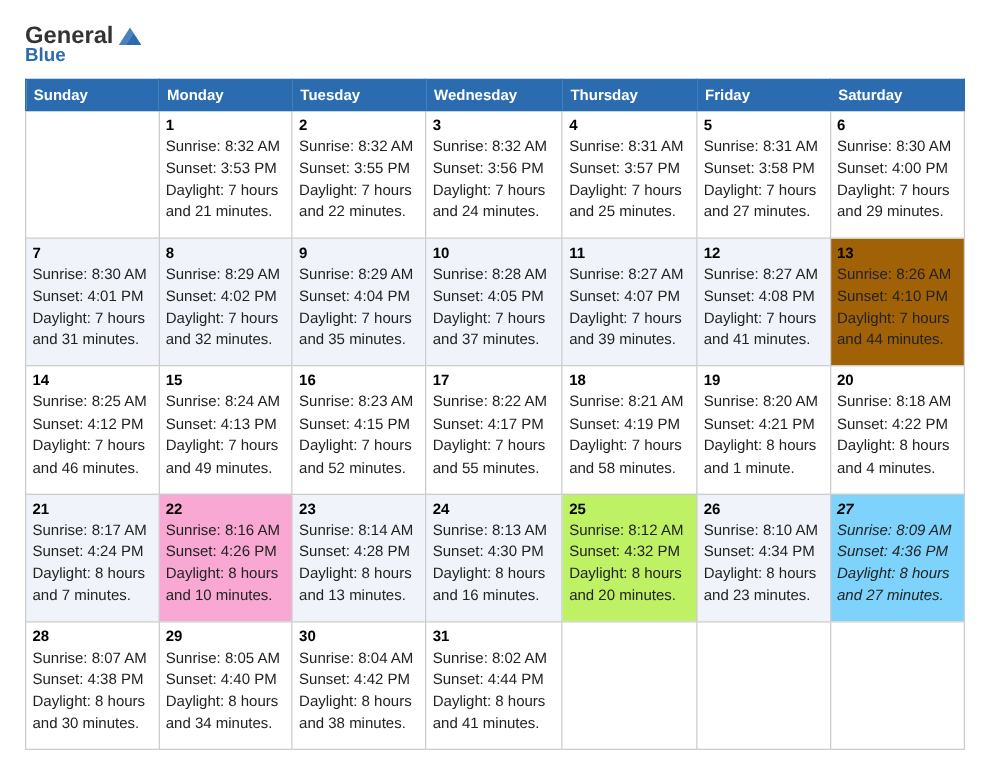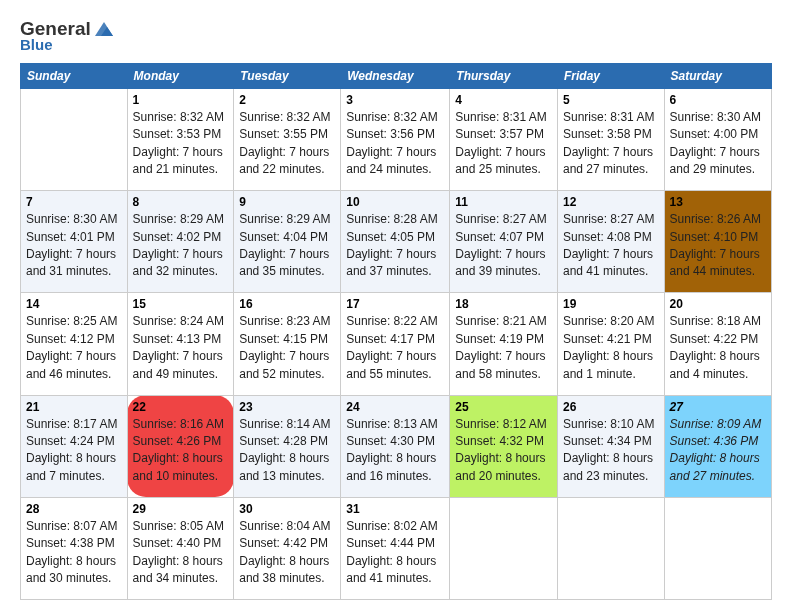--- a/index.html
+++ b/index.html
@@ -48,21 +48,20 @@
       font-size: 10.5px;
     }
     .calendar th {
       background: #2b6cb0;
       color: #fff;
       text-align: left;
       padding: 5px 6px;
       font-size: 12px;
       font-weight: bold;
       border: 1px solid #2b6cb0;
-      font-style: italic;
     }
     .calendar td {
       border: 1px solid #ccc;
       vertical-align: top;
       padding: 4px 5px;
       width: 113px;
       height: 82px;
       background: #fff;
     }
     .calendar tr:nth-child(even) td {
@@ -202,21 +201,21 @@
           <td>
             <span class="day-num">20</span>
             <div class="day-info">Sunrise: 8:18 AM<br>Sunset: 4:22 PM<br>Daylight: 8 hours and 4 minutes.</div>
           </td>
         </tr>
         <tr>
           <td style="background: rgb(240, 244, 250);">
             <span class="day-num">21</span>
             <div class="day-info">Sunrise: 8:17 AM<br>Sunset: 4:24 PM<br>Daylight: 8 hours and 7 minutes.</div>
           </td>
-          <td style="background: #ef4444; border-radius: 19px;">
+          <td style="background: #f9a8d4;">
             <span class="day-num">22</span>
             <div class="day-info">Sunrise: 8:16 AM<br>Sunset: 4:26 PM<br>Daylight: 8 hours and 10 minutes.</div>
           </td>
           <td style="background: rgb(240, 244, 250);">
             <span class="day-num">23</span>
             <div class="day-info">Sunrise: 8:14 AM<br>Sunset: 4:28 PM<br>Daylight: 8 hours and 13 minutes.</div>
           </td>
           <td style="background: rgb(240, 244, 250);">
             <span class="day-num">24</span>
             <div class="day-info">Sunrise: 8:13 AM<br>Sunset: 4:30 PM<br>Daylight: 8 hours and 16 minutes.</div>

